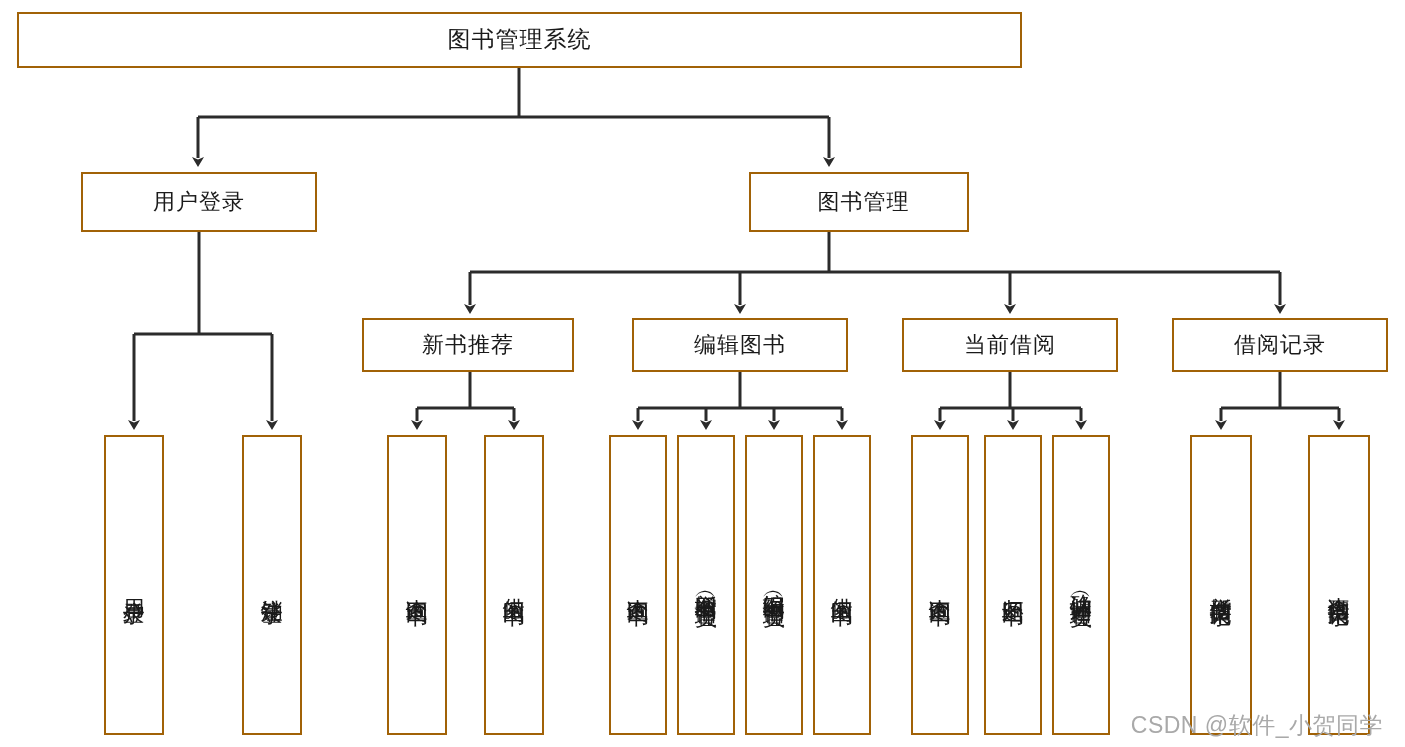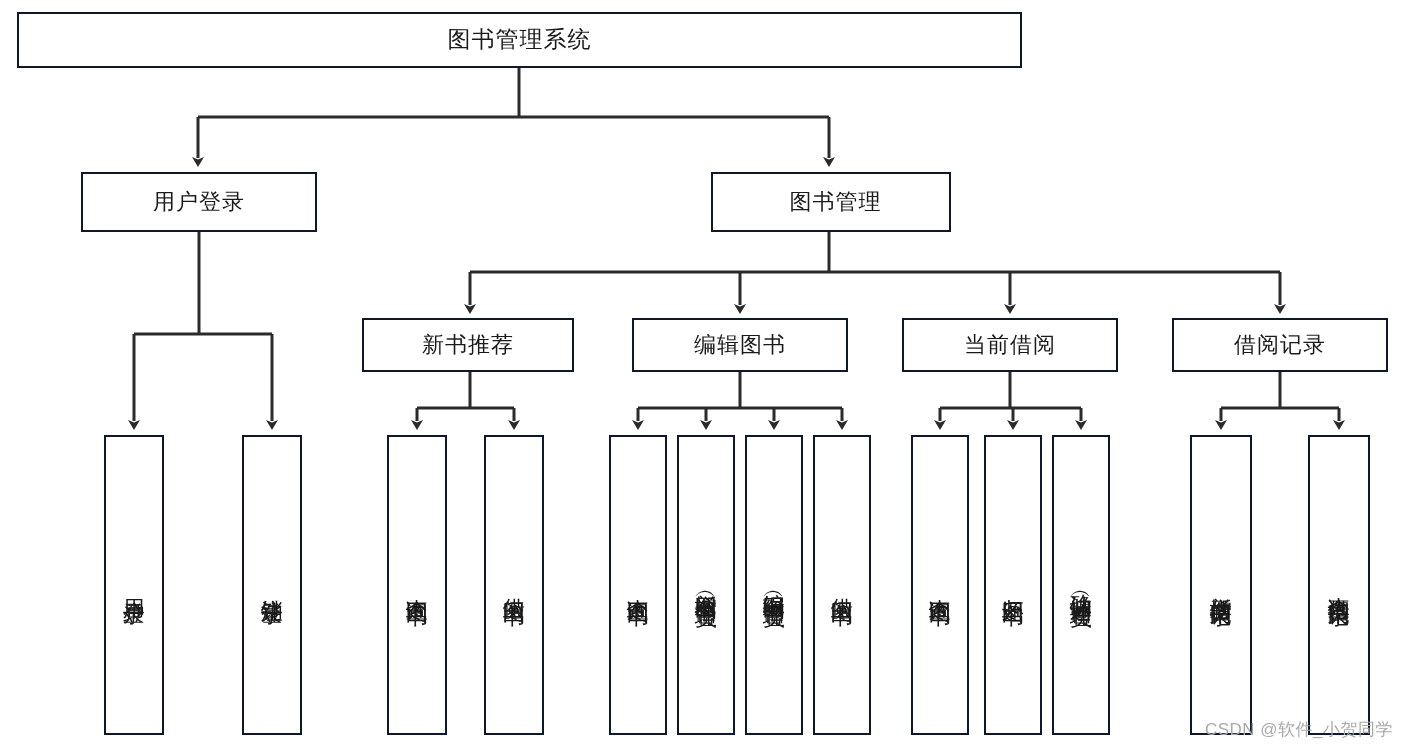--- a/index.html
+++ b/index.html
@@ -20,21 +20,21 @@
   #edges {
     position: absolute;
     left: 0;
     top: 0;
     width: 1405px;
     height: 747px;
   }
   .node {
     position: absolute;
     box-sizing: border-box;
-    border: 2px solid #0f172a;
+    border: 2px solid #a16207;
     background: #ffffff;
     display: flex;
     align-items: center;
     justify-content: center;
     color: #1a1a1a;
   }
   .node.horiz {
     font-size: 22px;
     letter-spacing: 1px;
     line-height: 1.2;
@@ -52,23 +52,23 @@
     writing-mode: vertical-rl;
     text-orientation: upright;
     display: block;
     white-space: normal;
   }
   #root-node {
     font-size: 23px;
   }
   #watermark {
     position: absolute;
-    right: 12px;
+    right: 22px;
     bottom: 6px;
-    font-size: 17px;
+    font-size: 23px;
     color: #a9a9a9;
     white-space: nowrap;
     letter-spacing: 0.5px;
   }
 </style>
 </head>
 <body>
 
 <div id="canvas">
 
@@ -123,21 +123,21 @@
     </g>
   </svg>
 
   <div class="node horiz" id="root-node" style="left:17px; top:12px; width:1005px; height:56px;">
     <span>图书管理系统</span>
   </div>
 
   <div class="node horiz" style="left:81px; top:172px; width:236px; height:60px;">
     <span>用户登录</span>
   </div>
-  <div class="node horiz" style="left:711px; top:172px; width:240px; height:60px;padding-left:9px;">
+  <div class="node horiz" style="left:749px; top:172px; width:220px; height:60px;padding-left:9px;">
     <span>图书管理</span>
   </div>
 
   <div class="node horiz" style="left:362px; top:318px; width:212px; height:54px;">
     <span>新书推荐</span>
   </div>
   <div class="node horiz" style="left:632px; top:318px; width:216px; height:54px;">
     <span>编辑图书</span>
   </div>
   <div class="node horiz" style="left:1172px; top:318px; width:216px; height:54px;">

